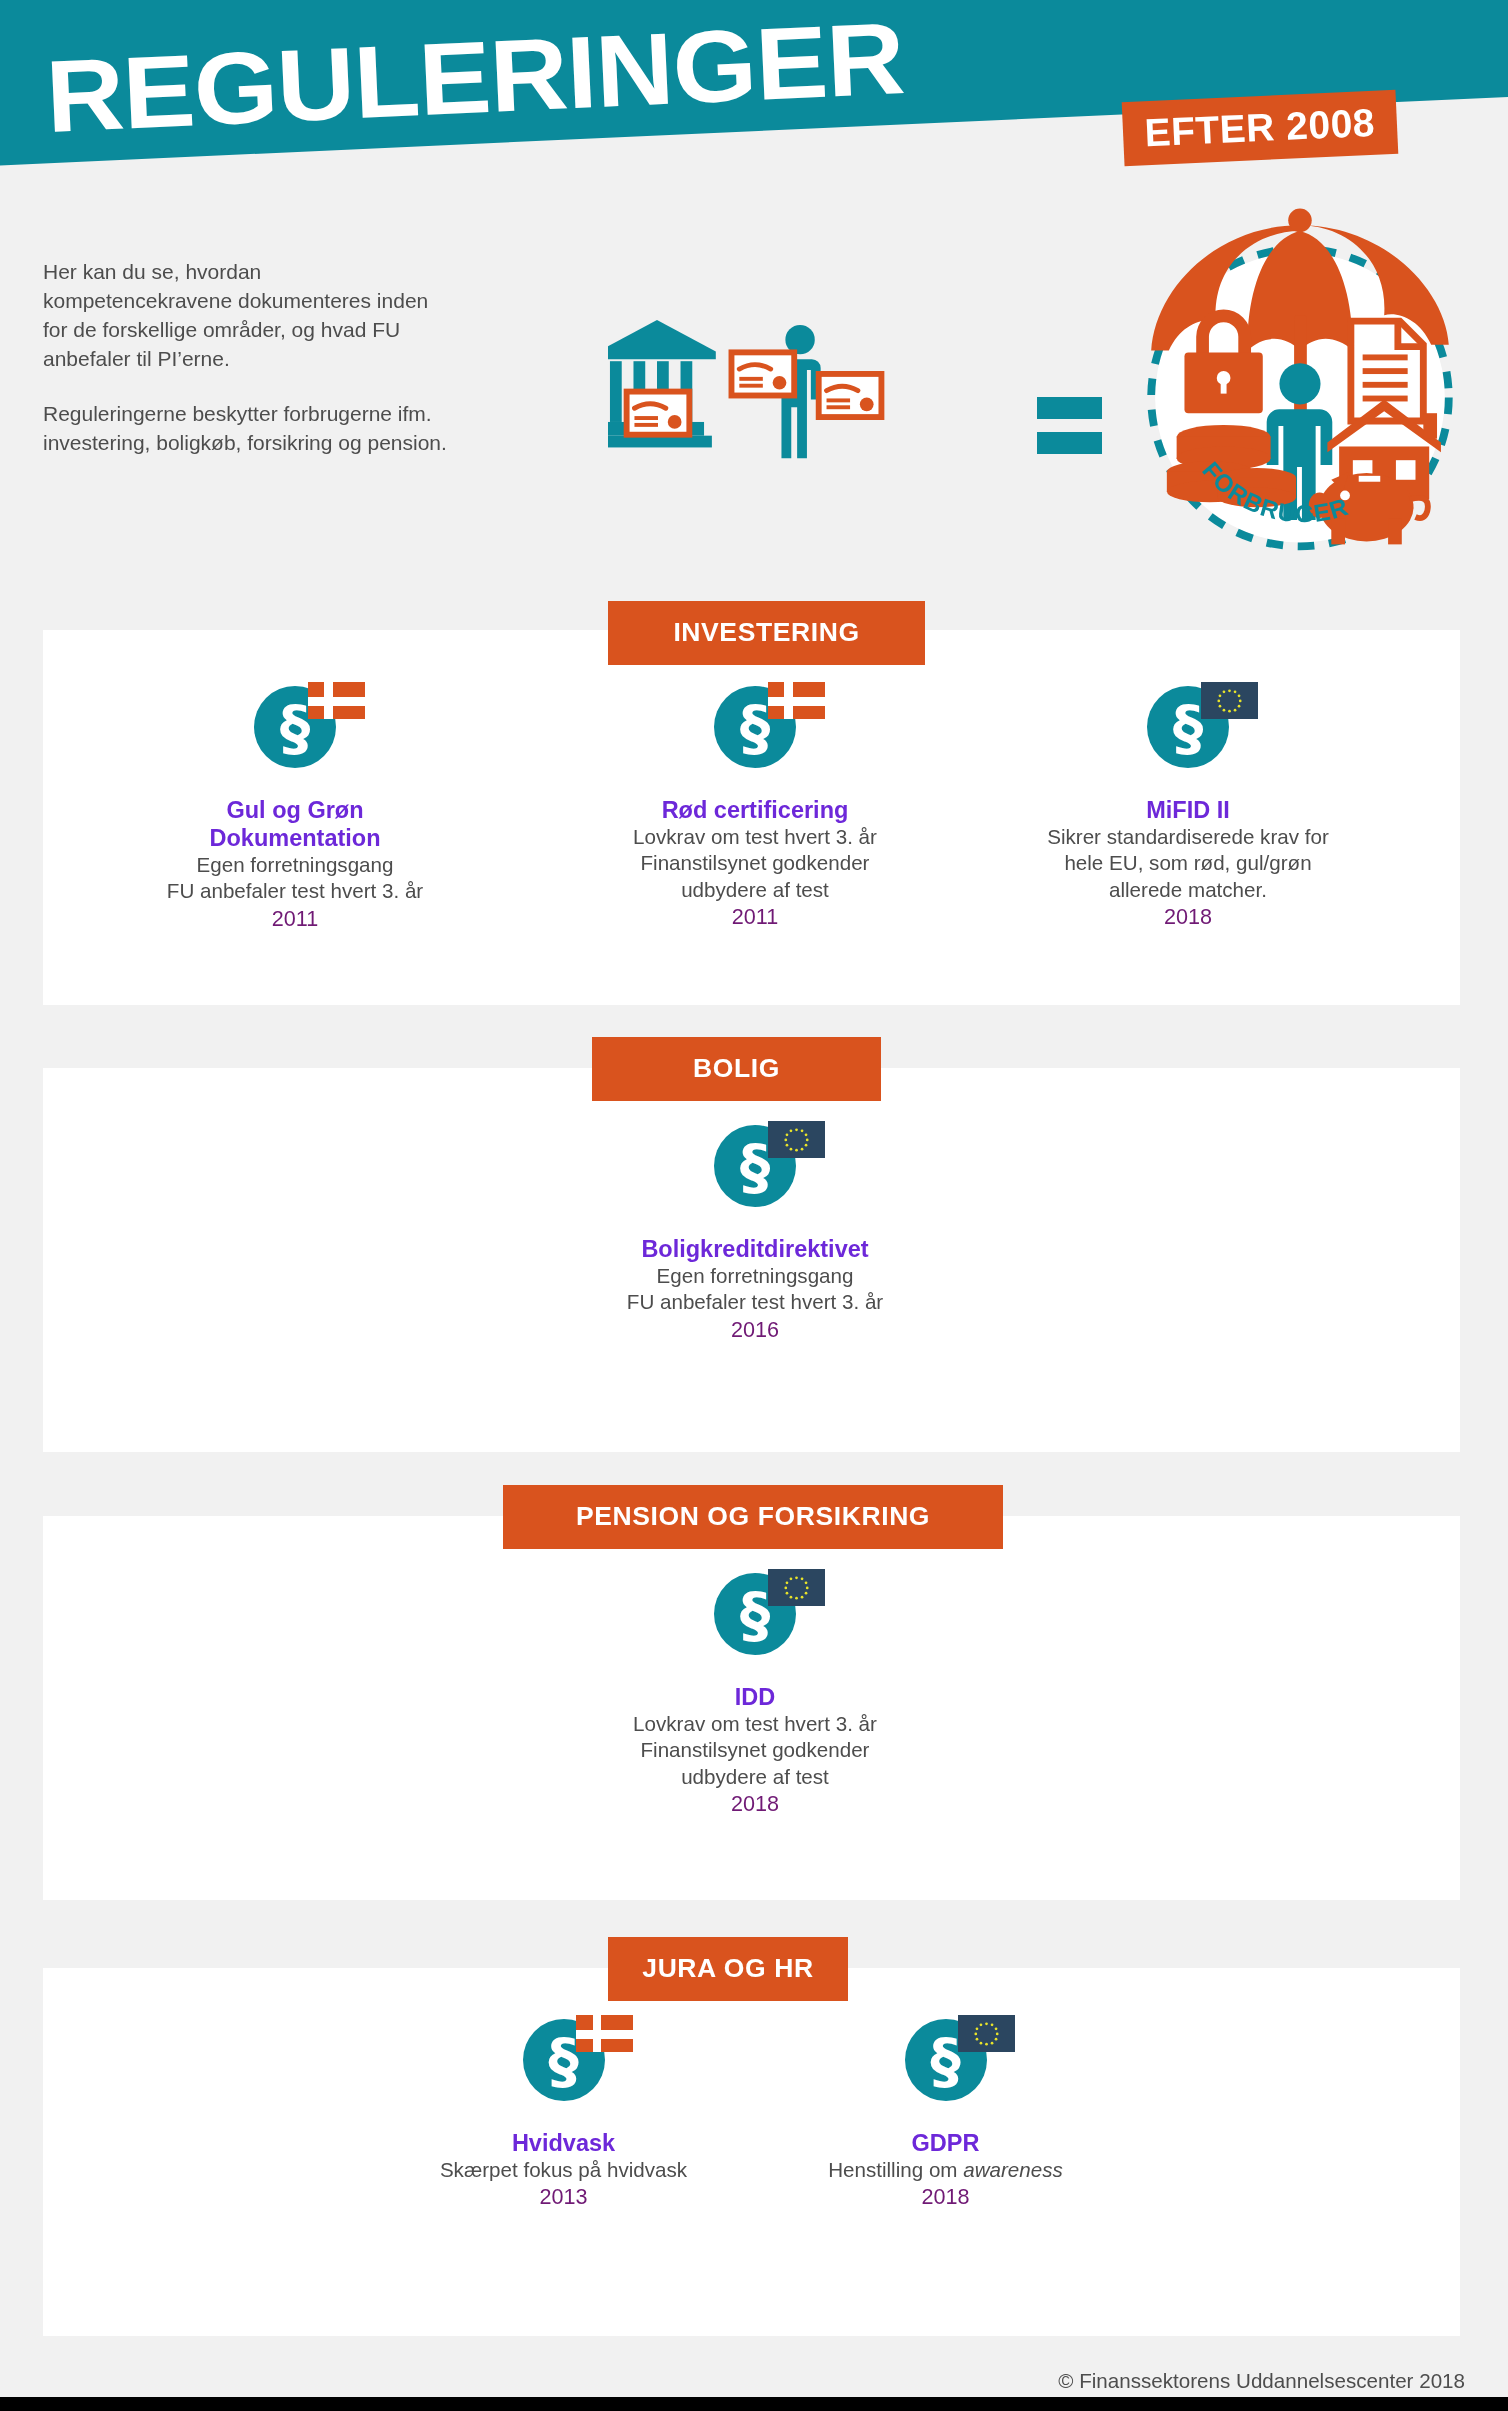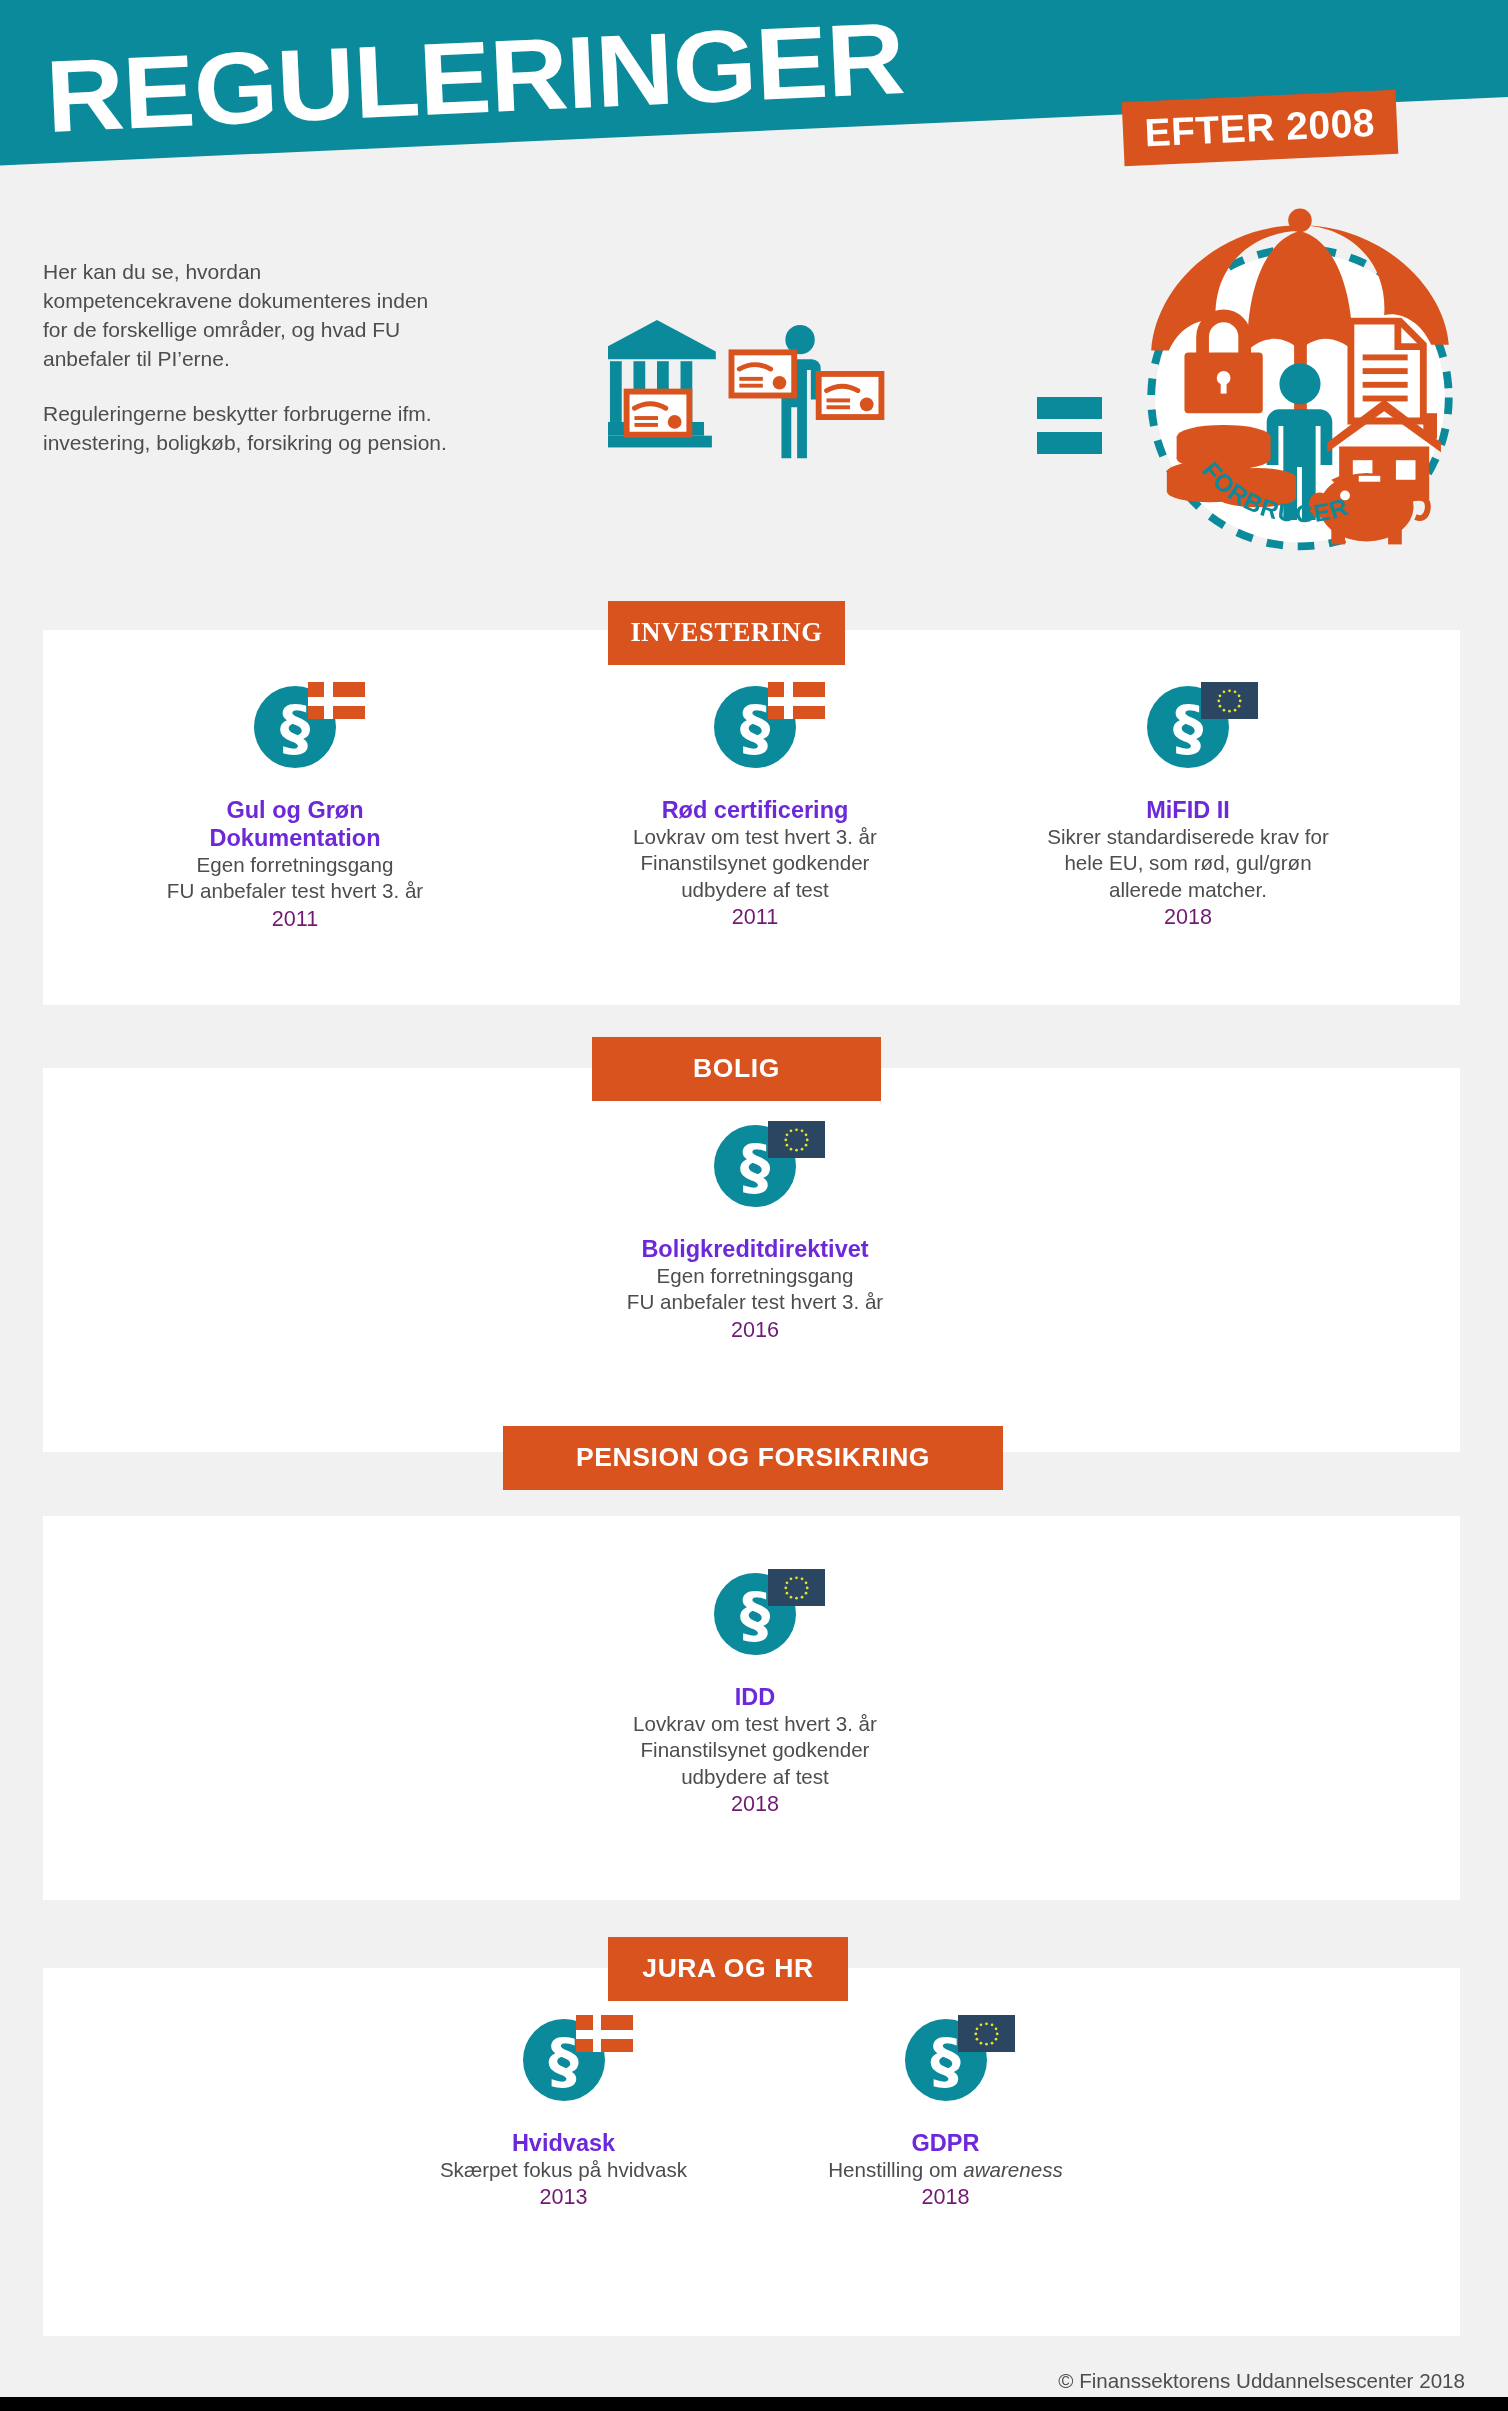--- a/index.html
+++ b/index.html
@@ -209,21 +209,21 @@
     <g transform="translate(196,212)">
       <path id="arcpath" d="M -108 64 A 130 130 0 0 0 78 104" fill="none"></path>
       <text font-family="Liberation Sans, sans-serif" font-size="25" font-weight="bold" fill="#0b8a9b" letter-spacing="1">
         <textPath href="#arcpath" startOffset="6%">FORBRUGER</textPath>
       </text>
     </g>
   </svg>
 </div>
 
 <div class="card" style="top:630px;height:375px;"></div>
-<div class="band" style="left:608px;top:601px;width:237px;font-family:Liberation Serif, serif;">INVESTERING</div>
+<div class="band" style="left:608px;top:601px;width:317px;">INVESTERING</div>
 
 <div class="item" style="left:94px;top:686px;width:402px;">
   <div class="badge-wrap">
     <div class="circle"></div>
     <div class="para">§</div>
     <div class="flag flag-dk">
       <div class="v"></div>
         <div class="h"></div>
     </div>
   </div>
@@ -299,21 +299,21 @@
       </g>
         </svg>
     </div>
   </div>
   <div class="item-title">Boligkreditdirektivet</div>
   <div class="item-desc">Egen forretningsgang<br>FU anbefaler test hvert 3. år</div>
   <div class="item-year">2016</div>
 </div>
 
 <div class="card" style="top:1516px;height:384px;"></div>
-<div class="band" style="left:503px;top:1426px;width:500px;">PENSION OG FORSIKRING</div>
+<div class="band" style="left:503px;top:1485px;width:500px;">PENSION OG FORSIKRING</div>
 
 <div class="item" style="left:554px;top:1573px;width:402px;">
   <div class="badge-wrap">
     <div class="circle"></div>
     <div class="para">§</div>
     <div class="flag flag-eu">
       <svg width="57" height="37" viewBox="0 0 58 38">
           <g fill="#e8e32a">
         <circle cx="29" cy="9" r="1.4"></circle>
             <circle cx="34.7" cy="10.1" r="1.4"></circle>

